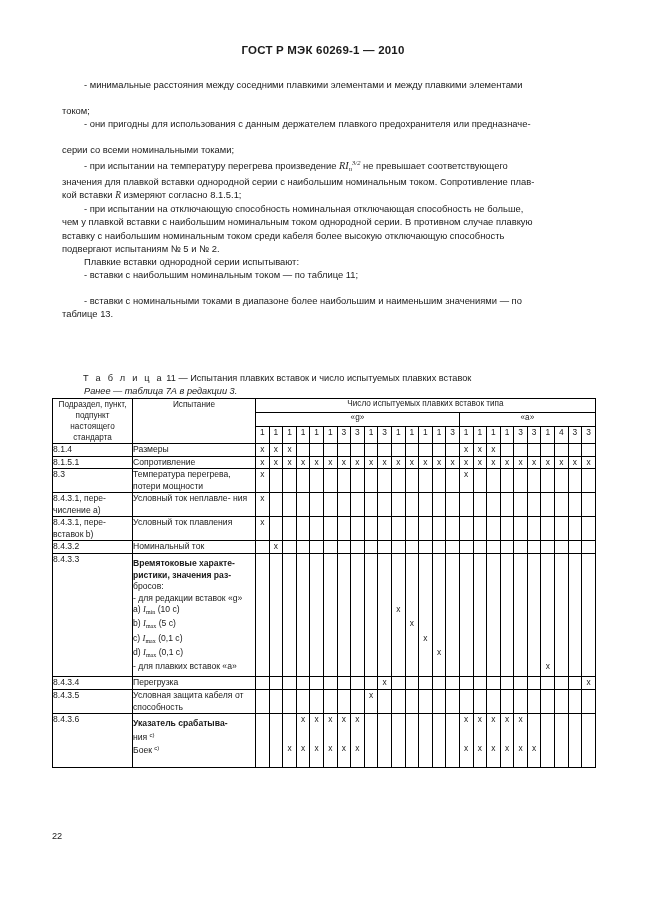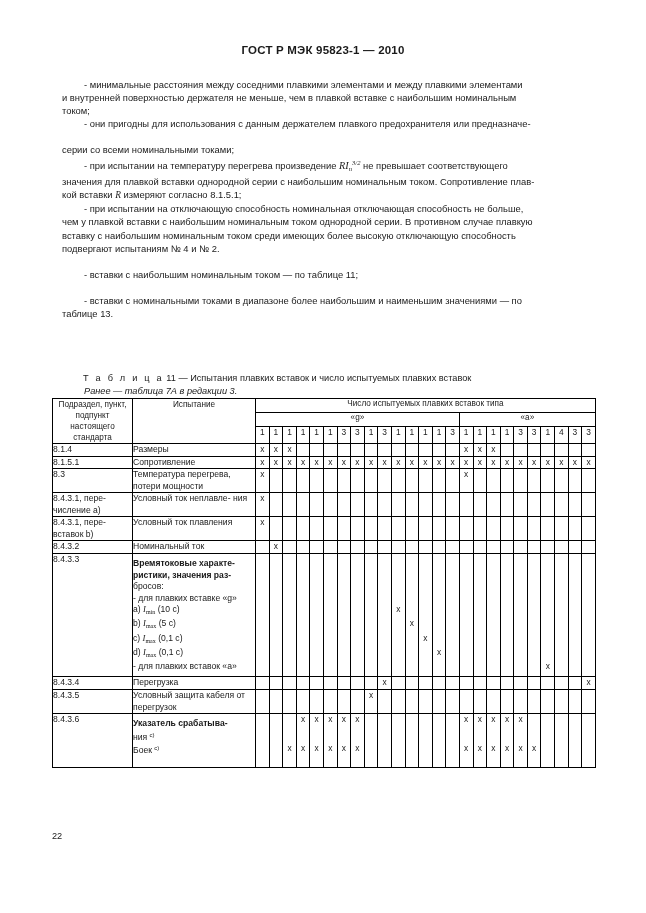--- a/index.html
+++ b/index.html
@@ -151,50 +151,50 @@
     left: 52px;
     top: 831px;
     font-size: 9.2px;
   }
 </style>
 </head>
 <body>
 
 <div class="page">
 
-  <div class="doc-header">ГОСТ Р МЭК 95823-1 — 2010</div>
+  <div class="doc-header">ГОСТ Р МЭК 60269-1 — 2010</div>
 
   <div class="body-text">
     <p>
       <span class="ind"></span><span>- минимальные  расстояния  между соседними плавкими элементами и между плавкими элементами</span><br>
-      <span>и внутренней поверхностью держателя  не меньше, чем в плавкой вставке с наибольшим номинальным</span><br>
+      <br>
       <span>током;</span>
     </p>
     <p>
       <span class="ind"></span><span>- они пригодны для использования с данным держателем плавкого предохранителя или предназначе-</span><br>
       <br>
       <span>серии со всеми номинальными токами;</span>
     </p>
     <p>
       <span class="ind"></span><span>- при испытании на температуру перегрева произведение</span>
       <span class="frm"><span>RI</span><sub>п</sub><sup>3/2</sup></span>
       <span>не превышает соответствующего</span><br>
       <span>значения для плавкой вставки однородной серии с наибольшим номинальным током. Сопротивление плав-</span><br>
       <span>кой вставки</span>
       <span class="mi">R</span>
       <span>измеряют согласно 8.1.5.1;</span>
     </p>
     <p>
       <span class="ind"></span><span>- при испытании на отключающую способность номинальная отключающая способность не больше,</span><br>
       <span>чем у плавкой вставки с наибольшим номинальным током однородной серии. В противном случае плавкую</span><br>
-      <span>вставку с наибольшим номинальным током среди имеющих более высокую отключающую способность</span><br>
-      <span>подвергают испытаниям № 4 и № 2.</span>
+      <span>вставку с наибольшим номинальным током среди кабеля более высокую отключающую способность</span><br>
+      <span>подвергают испытаниям № 5 и № 2.</span>
     </p>
     <p>
-      <span class="ind"></span><br>
+      <span class="ind"></span><span>Плавкие вставки однородной серии испытывают:</span><br>
       <span class="ind"></span><span>- вставки с наибольшим номинальным током — по таблице 11;</span><br>
       <span class="ind"></span><br>
       <span class="ind"></span><span>- вставки с номинальными токами в диапазоне более наибольшим и наименьшим значениями — по</span><br>
       <span>таблице 13.</span>
     </p>
   </div>
 
   <div class="tbl-caption">
     <span class="sp">Т а б л и ц а</span>
     <span>11</span>
@@ -525,21 +525,21 @@
             <td class="mark" style="border-top: none; border-bottom: none; padding-top: 0px;"></td>
             <td class="mark" style="border-top: none; border-bottom: none; padding-top: 0px;"></td>
             <td class="mark" style="border-top: none; border-bottom: none; padding-top: 0px;"></td>
             <td class="mark" style="border-top: none; border-bottom: none; padding-top: 0px;"></td>
             <td class="mark" style="border-top: none; border-bottom: none; padding-top: 0px;"></td>
             <td class="mark" style="border-top: none; border-bottom: none; padding-top: 0px;"></td>
             <td class="mark" style="border-top: none; border-bottom: none; padding-top: 0px;"></td>
             <td class="mark" style="border-top: none; border-bottom: none; padding-top: 0px;"></td>
           </tr>
           <tr>
-            <td class="c-test" style="border-top: none; border-bottom: none; padding-top: 0px; padding-bottom: 0px;"><span class="ln">- для плавких вставке «g»</span></td>
+            <td class="c-test" style="border-top: none; border-bottom: none; padding-top: 0px; padding-bottom: 0px;"><span class="ln">- для редакции вставок «g»</span></td>
             <td class="mark" style="border-top: none; border-bottom: none; padding-top: 0px;"></td>
             <td class="mark" style="border-top: none; border-bottom: none; padding-top: 0px;"></td>
             <td class="mark" style="border-top: none; border-bottom: none; padding-top: 0px;"></td>
             <td class="mark" style="border-top: none; border-bottom: none; padding-top: 0px;"></td>
             <td class="mark" style="border-top: none; border-bottom: none; padding-top: 0px;"></td>
             <td class="mark" style="border-top: none; border-bottom: none; padding-top: 0px;"></td>
             <td class="mark" style="border-top: none; border-bottom: none; padding-top: 0px;"></td>
             <td class="mark" style="border-top: none; border-bottom: none; padding-top: 0px;"></td>
             <td class="mark" style="border-top: none; border-bottom: none; padding-top: 0px;"></td>
             <td class="mark" style="border-top: none; border-bottom: none; padding-top: 0px;"></td>
@@ -723,21 +723,21 @@
             <td class="mark"></td>
             <td class="mark"></td>
             <td class="mark"></td>
             <td class="mark"></td>
             <td class="mark"></td>
             <td class="mark"></td>
             <td class="mark">x</td>
           </tr>
           <tr>
             <td class="c-sect">8.4.3.5</td>
-            <td class="c-test">Условный  защита кабеля от перегрузок</td>
+            <td class="c-test">Условная  защита кабеля от способность</td>
             <td class="mark"></td>
             <td class="mark"></td>
             <td class="mark"></td>
             <td class="mark"></td>
             <td class="mark"></td>
             <td class="mark"></td>
             <td class="mark"></td>
             <td class="mark"></td>
             <td class="mark">x</td>
             <td class="mark"></td>

